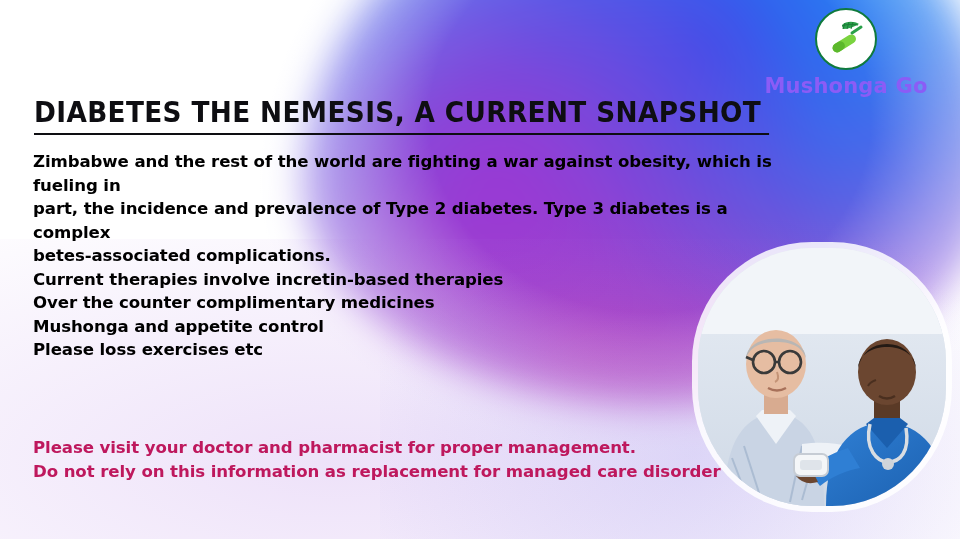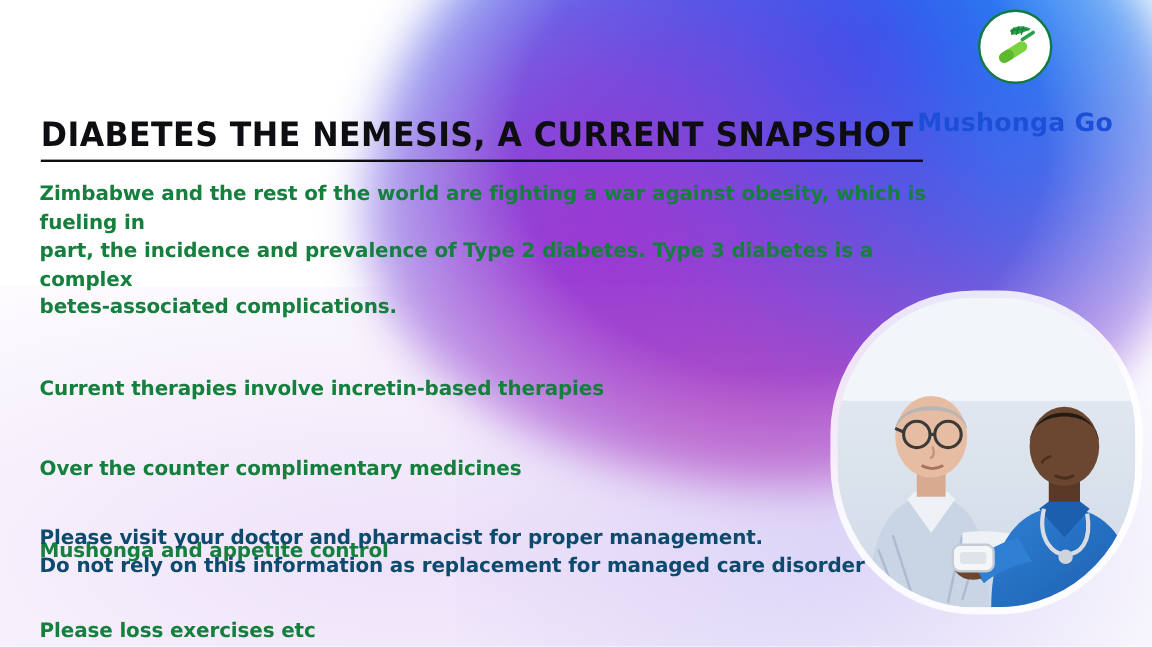--- a/index.html
+++ b/index.html
@@ -83,25 +83,25 @@
     margin: 0 auto;
     border-radius: 50%;
     border: 2px solid #0f7a3d;
     background: #ffffff;
     display: flex;
     align-items: center;
     justify-content: center;
     box-sizing: border-box;
   }
   .logo-name {
-    margin-top: 20px;
+    margin-top: 4px;
     font-size: 21px;
     font-weight: 700;
     letter-spacing: 0.2px;
-    color: #1d4ed8;
+    color: #8b5cf6;
     font-family: "DejaVu Sans", sans-serif;
   }
 
   
   .heading {
     position: absolute;
     left: 34px;
     top: 96px;
     font-family: "DejaVu Sans", sans-serif;
     font-size: 28px;
@@ -123,45 +123,44 @@
     position: absolute;
     left: 33px;
     top: 150px;
     width: 740px;
     z-index: 5;
   }
   .body-copy p {
     margin: 0;
     font-size: 16.6px;
     line-height: 23.5px;
-    color: #15803d;
+    color: #000000;
     font-family: "DejaVu Sans", sans-serif;
     font-weight: 600;
     letter-spacing: -0.1px;
   }
   .body-copy p.para {
     font-weight: 700;
   }
   .body-copy p.item {
     font-weight: 600;
-    margin-top: 44px;
   }
 
   .footer-note {
     position: absolute;
     left: 33px;
     top: 436px;
     width: 700px;
     z-index: 5;
   }
   .footer-note p {
     margin: 0;
     font-size: 16.6px;
     line-height: 24px;
-    color: #0c4a6e;
+    color: #be185d;
     font-family: "DejaVu Sans", sans-serif;
     font-weight: 600;
     letter-spacing: -0.1px;
   }
 
   
   .photo {
     position: absolute;
     right: 14px;
     top: 248px;

